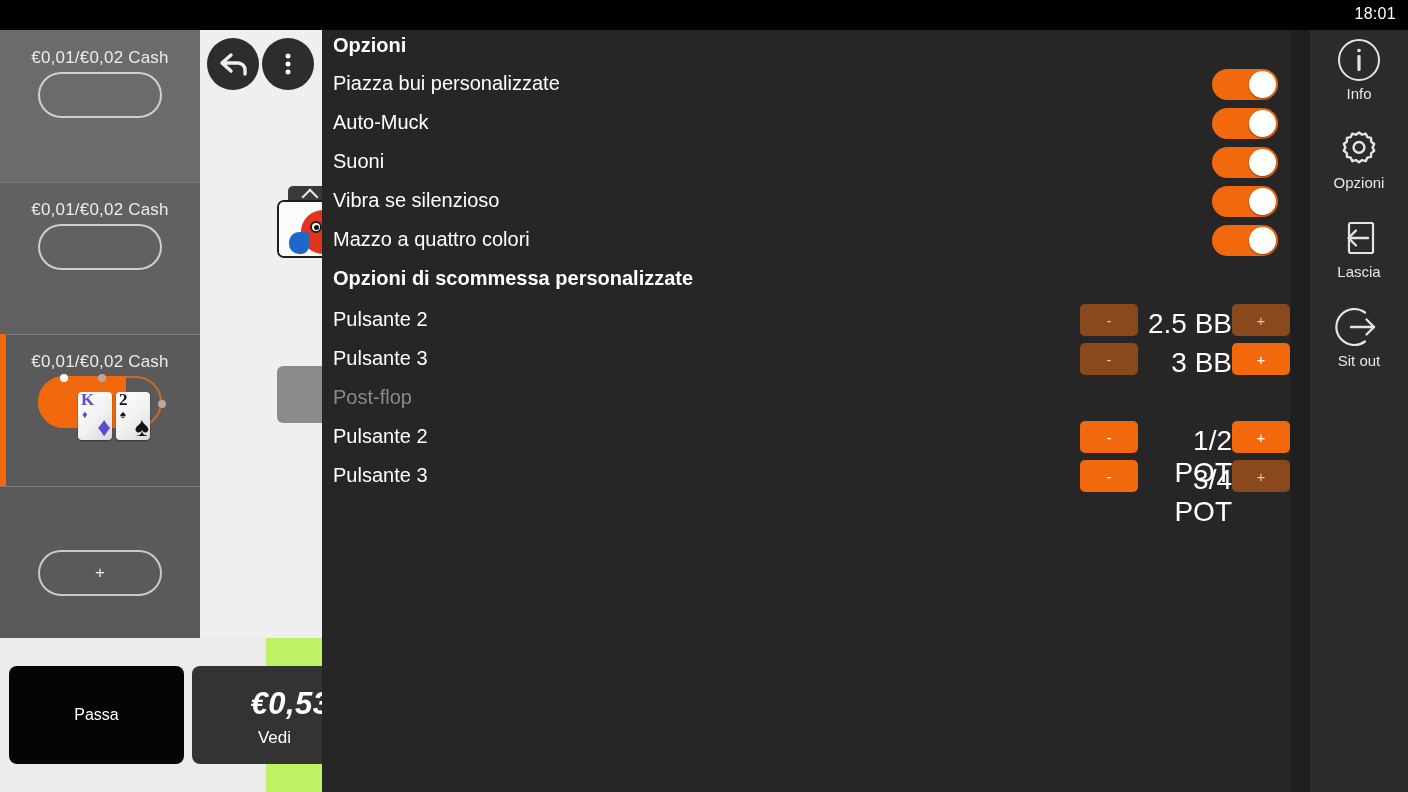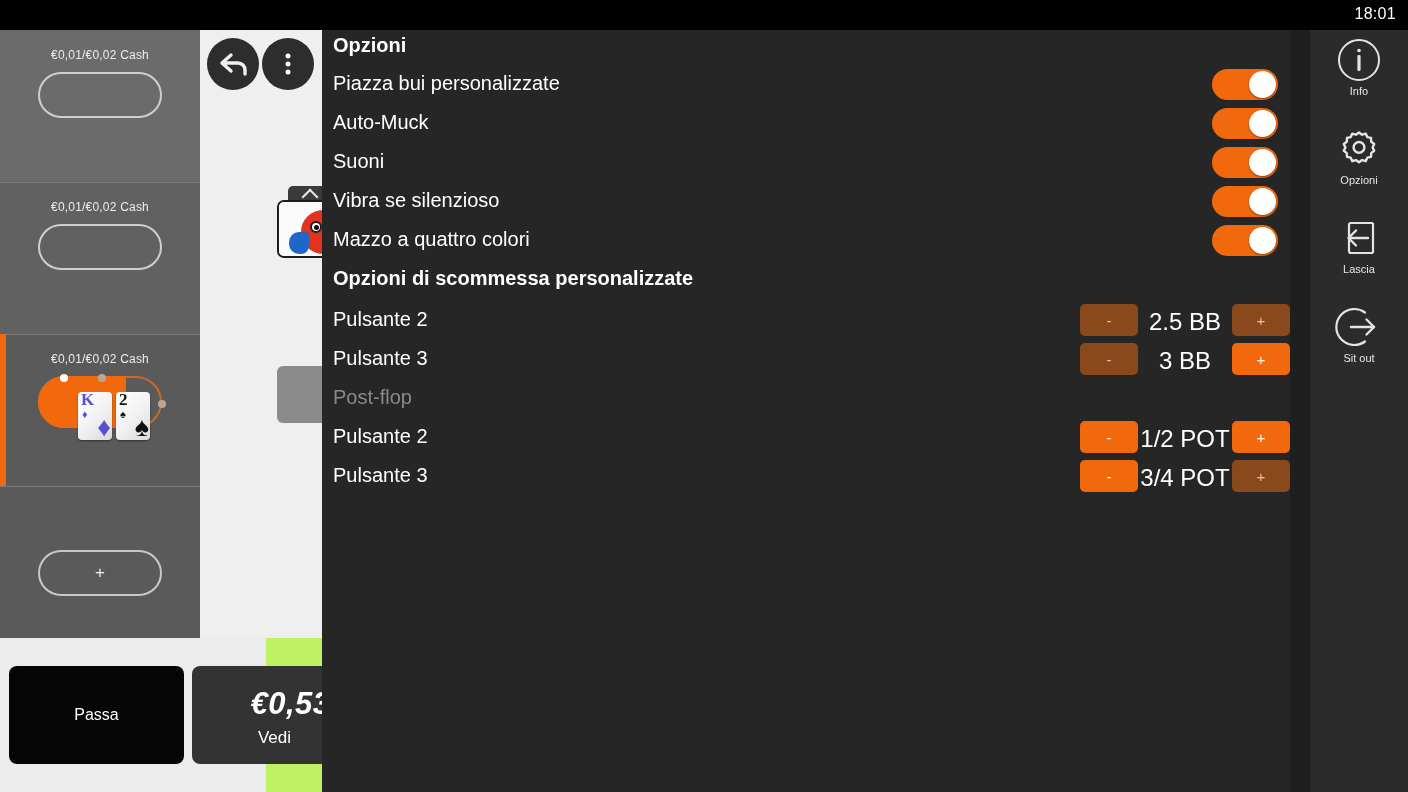--- a/index.html
+++ b/index.html
@@ -14,21 +14,21 @@
 
   
   #tablelist { position:absolute; left:0; top:30px; width:200px; height:608px; background:#6b6b6b; }
   .tbl-item { position:relative; width:200px; height:152px; }
   .tbl-item.dim  { background:#6b6b6b; }
   .tbl-item.dim2 { background:#616161; }
   .tbl-item.sel  { background:#5a5a5a; }
   .tbl-item.add  { background:#5a5a5a; height:200px; }
   .tbl-sep { position:absolute; left:0; right:0; top:0; height:1px; background:#7a7a7a; }
   .tbl-stake { position:absolute; left:0; right:0; top:18px; text-align:center;
-               color:#ececec; font-size:12px; letter-spacing:.2px; }
+               color:#ececec; font-size:17px; letter-spacing:.2px; }
   .tbl-oval { position:absolute; left:38px; top:42px; width:124px; height:46px;
               border:2px solid #cfcfcf; border-radius:23px; }
   .sel-bar { position:absolute; left:0; top:0; width:6px; height:152px; background:#f2690d; }
 
   
   .mini { position:absolute; left:30px; top:40px; width:140px; height:66px; }
   .mini-oval-outline { position:absolute; left:8px; top:2px; width:124px; height:52px;
                        border:2px solid #c86a28; border-radius:26px; }
   .mini-fill { position:absolute; left:8px; top:2px; width:88px; height:52px;
                background:#f2690d; border-radius:26px 0 0 26px; }
@@ -102,30 +102,30 @@
   .toggle .knob { position:absolute; right:2px; top:2px; width:27px; height:27px;
                   border-radius:50%; background:#fff; box-shadow:0 1px 2px rgba(0,0,0,.4); }
 
   .bet-ctrl { position:absolute; right:0; top:0; width:210px; height:39px; }
   .bet-btn { position:absolute; top:3px; width:58px; height:32px; border-radius:5px;
              color:#fff; font-size:15px; display:flex; align-items:center; justify-content:center; }
   .bet-btn.minus { left:0; }
   .bet-btn.plus  { right:0; }
   .bet-btn.on   { background:#f2690d; }
   .bet-btn.off  { background:#8a481d; color:#e3c4ae; }
-  .bet-val { position:absolute; left:58px; right:58px; top:7px; text-align:center;
-             color:#fff; font-size:24px; }
+  .bet-val { position:absolute; left:58px; right:58px; top:7px; text-align:right;
+             color:#fff; font-size:28px; }
 
   
   #sidestrip { position:absolute; left:1290px; top:30px; width:20px; height:762px; background:#1f1f1f; }
   #sidebar { position:absolute; left:1310px; top:30px; width:98px; height:762px; background:#2b2b2b; }
   .side-item { position:relative; width:98px; height:89px; color:#e6e6e6; }
   .side-ico { position:absolute; left:50%; top:6px; transform:translateX(-50%);
               width:48px; height:48px; }
-  .side-lbl { position:absolute; left:0; right:0; top:55px; text-align:center; font-size:11px; }
+  .side-lbl { position:absolute; left:0; right:0; top:55px; text-align:center; font-size:15px; }
 </style>
 </head>
 <body>
 
 <div id="screen">
 
   <div id="statusbar">
     <div id="clock">18:01</div>
   </div>
 

